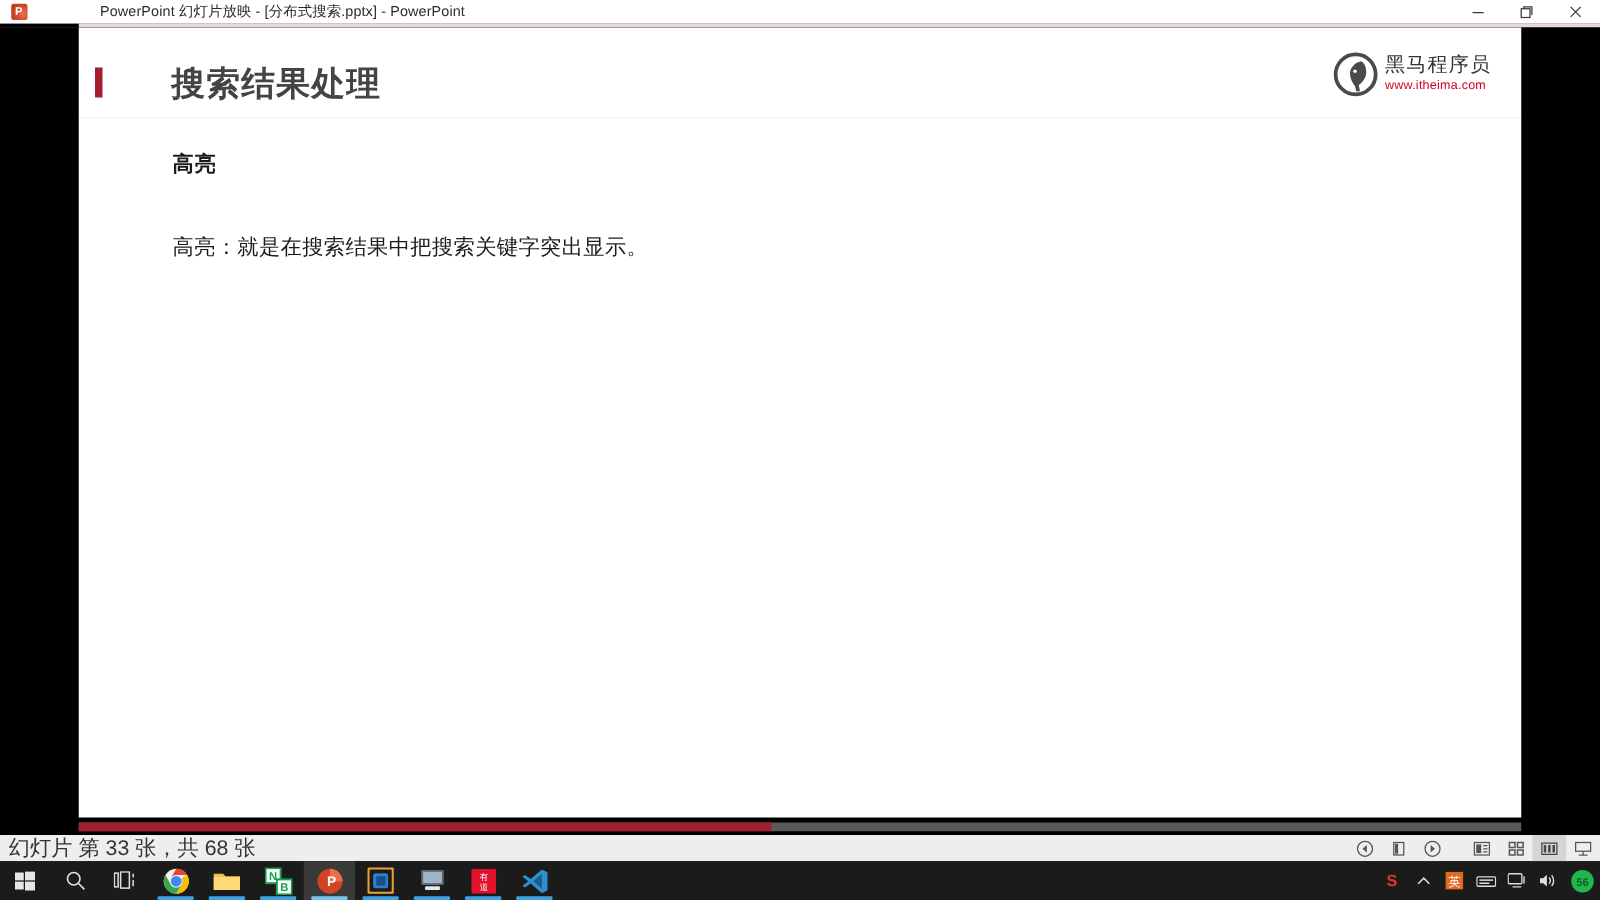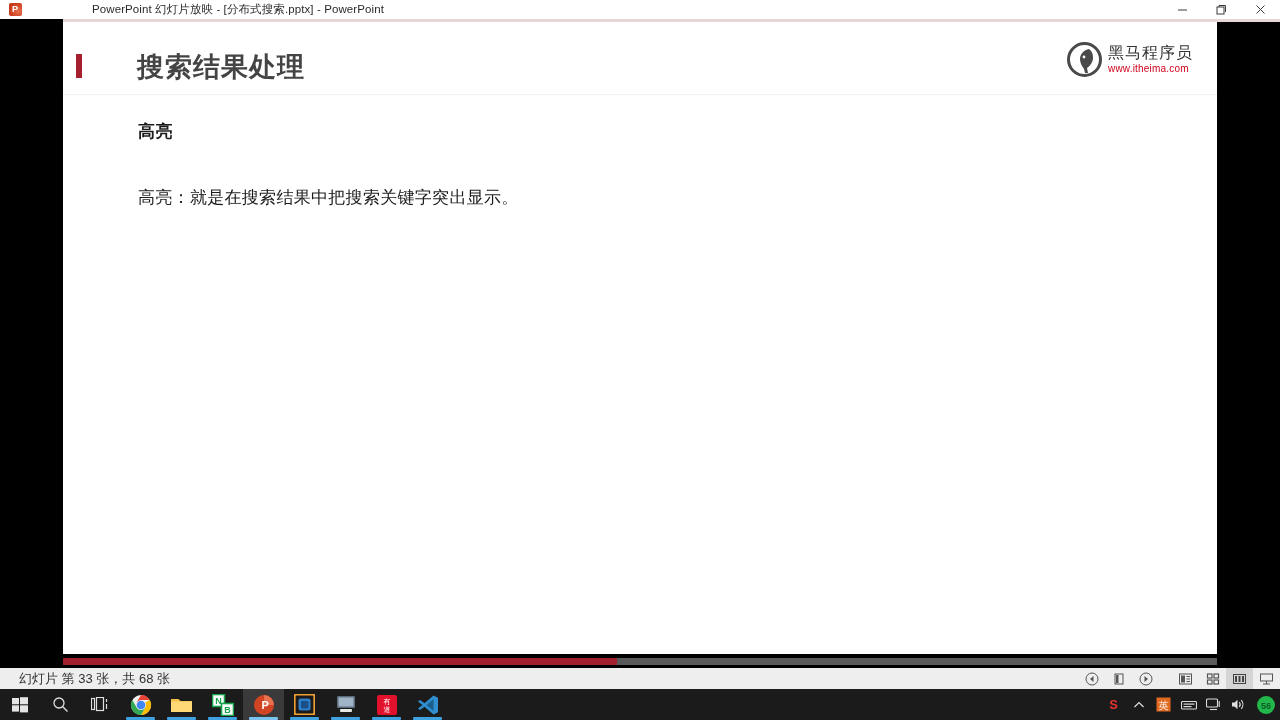--- a/index.html
+++ b/index.html
@@ -24,21 +24,21 @@
   }
   .ppt-glyph {
     width: 13px; height: 13px; border-radius: 2px;
     background: radial-gradient(circle at 72% 62%, #e8704f 0%, #d04423 55%, #b7320f 100%);
     color: #fff; font-size: 9px; font-weight: bold;
     display: flex; align-items: center; justify-content: center;
     line-height: 1;
   }
   #tb-title {
     font-size: 11.5px; color: #2b2b2b;
-    margin-left: 18px; white-space: nowrap;
+    margin-left: 6px; white-space: nowrap;
     letter-spacing: .1px;
     padding-left: 48px;
   }
   #tb-controls {
     position: absolute; right: 0; top: 0;
     height: 19px; display: flex;
   }
   .tb-btn {
     width: 39px; height: 19px;
     display: flex; align-items: center; justify-content: center;
@@ -148,22 +148,22 @@
   }
 
   
   #statusbar {
     position: absolute; left: 0; top: 668px;
     width: 1280px; height: 21px;
     background: #eeeeee;
     display: flex; align-items: center;
   }
   #status-text {
-    font-size: 13px; color: #333;
-    margin-left: 19px; white-space: nowrap;
+    font-size: 17px; color: #333;
+    margin-left: 7px; white-space: nowrap;
   }
   #status-tools {
     position: absolute; right: 0; top: 0;
     height: 21px; display: flex; align-items: center;
   }
   .sb-btn {
     width: 27px; height: 21px;
     display: flex; align-items: center; justify-content: center;
     color: #4a4a4a;
   }

